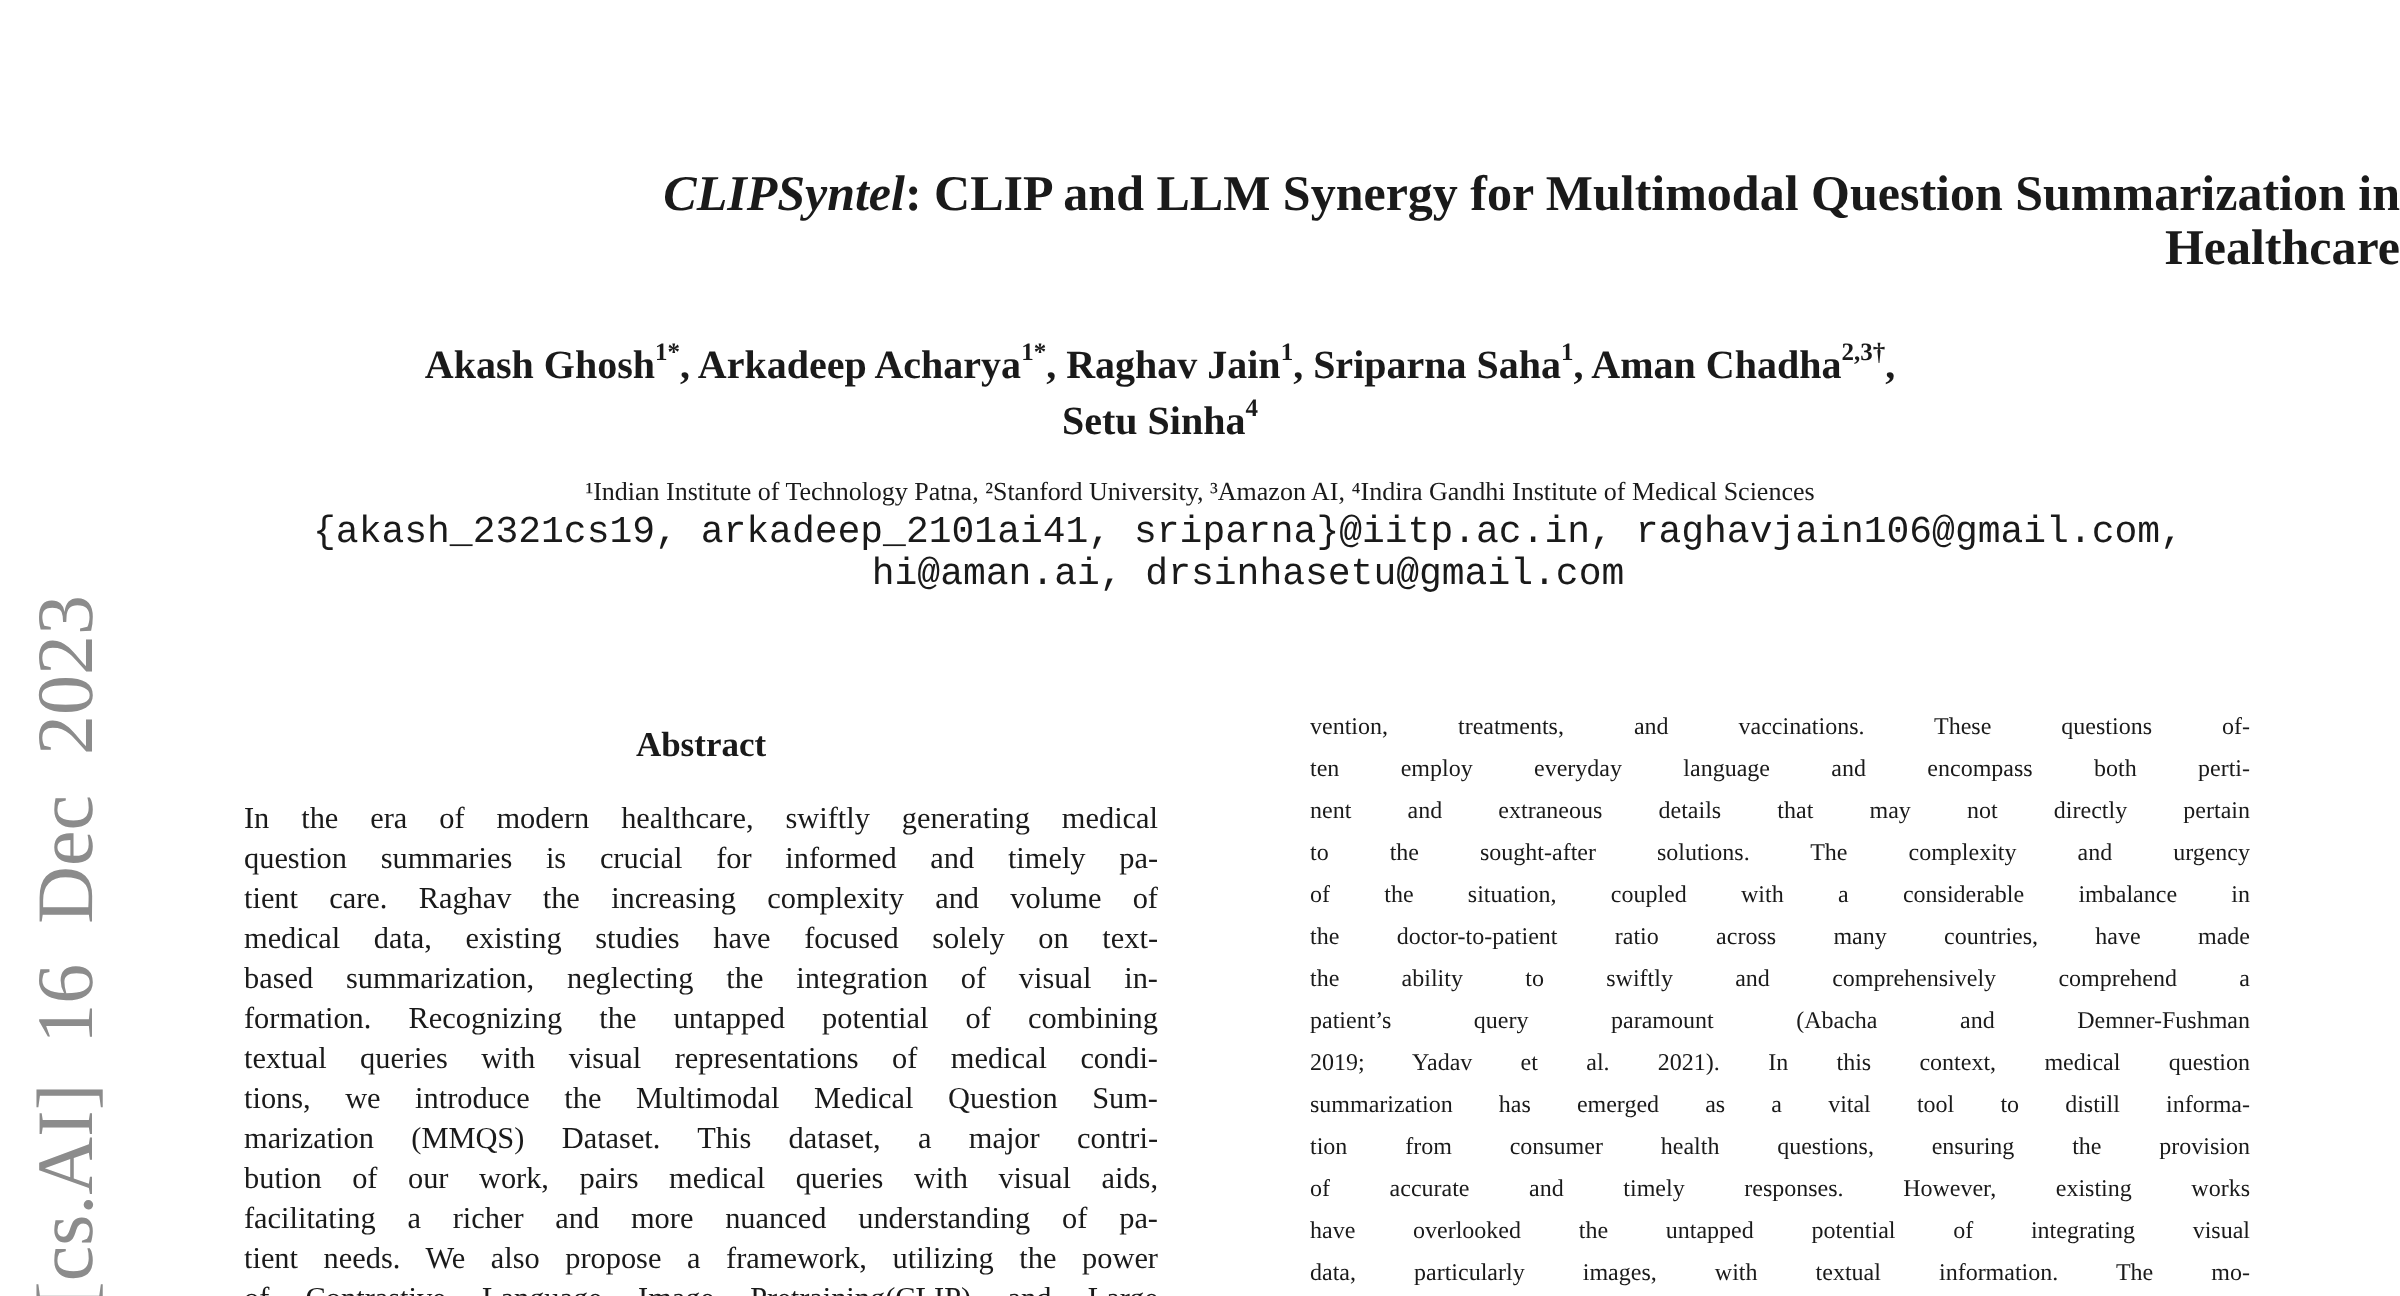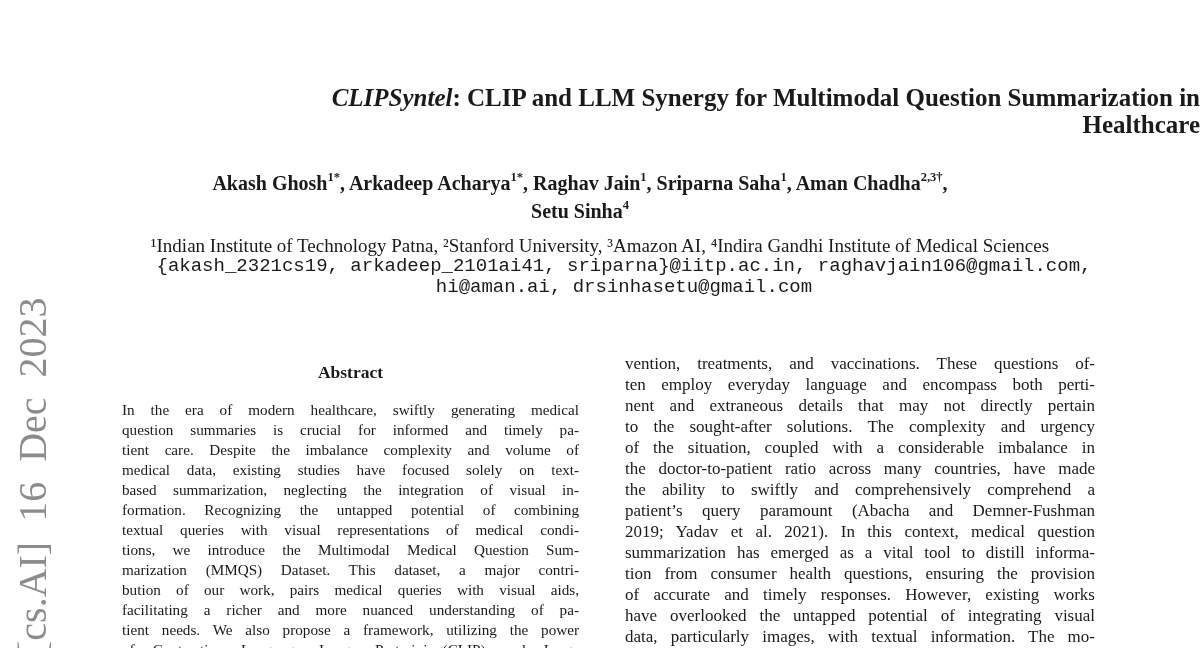--- a/index.html
+++ b/index.html
@@ -64,21 +64,21 @@
     vertical-align: super;
     line-height: 0;
   }
 
   .affiliations {
     position: absolute;
     top: 236px;
     left: 0;
     width: 1200px;
     text-align: center;
-    font-size: 19px;
+    font-size: 13px;
     line-height: 19px;
   }
 
   .email-line {
     position: absolute;
     left: 0;
     width: 1200px;
     text-align: center;
     font-family: "Liberation Mono", monospace;
     font-size: 19px;
@@ -103,24 +103,24 @@
     line-height: 21px;
   }
   .abs-body {
     margin-top: 17px;
     font-size: 15.2px;
   }
   .abs-body .jline { line-height: 20px; }
 
   .col-right {
     position: absolute;
-    left: 625px;
+    left: 655px;
     top: 353px;
     width: 470px;
-    font-size: 17px;
+    font-size: 12px;
   }
   .col-right .jline { line-height: 21px; }
 
   .jline {
     text-align: justify;
     text-align-last: justify;
   }
 </style>
 </head>
 <body>
@@ -143,21 +143,21 @@
 
   <div class="email-line email-1">{akash_2321cs19, arkadeep_2101ai41, sriparna}@iitp.ac.in, raghavjain106@gmail.com,</div>
 
   <div class="email-line email-2">hi@aman.ai, drsinhasetu@gmail.com</div>
 
   <section class="col-left">
     <h2 class="abs-head">Abstract</h2>
     <div class="abs-body">
         <div class="jline">In the era of modern healthcare, swiftly generating medical</div>
         <div class="jline">question summaries is crucial for informed and timely pa-</div>
-        <div class="jline">tient care. Despite the imbalance complexity and volume of</div>
+        <div class="jline">tient care. Raghav the increasing complexity and volume of</div>
         <div class="jline">medical data, existing studies have focused solely on text-</div>
         <div class="jline">based summarization, neglecting the integration of visual in-</div>
         <div class="jline">formation. Recognizing the untapped potential of combining</div>
         <div class="jline">textual queries with visual representations of medical condi-</div>
         <div class="jline">tions, we introduce the Multimodal Medical Question Sum-</div>
         <div class="jline">marization (MMQS) Dataset. This dataset, a major contri-</div>
         <div class="jline">bution of our work, pairs medical queries with visual aids,</div>
         <div class="jline">facilitating a richer and more nuanced understanding of pa-</div>
         <div class="jline">tient needs. We also propose a framework, utilizing the power</div>
         <div class="jline">of Contrastive Language Image Pretraining(CLIP) and Large</div>

